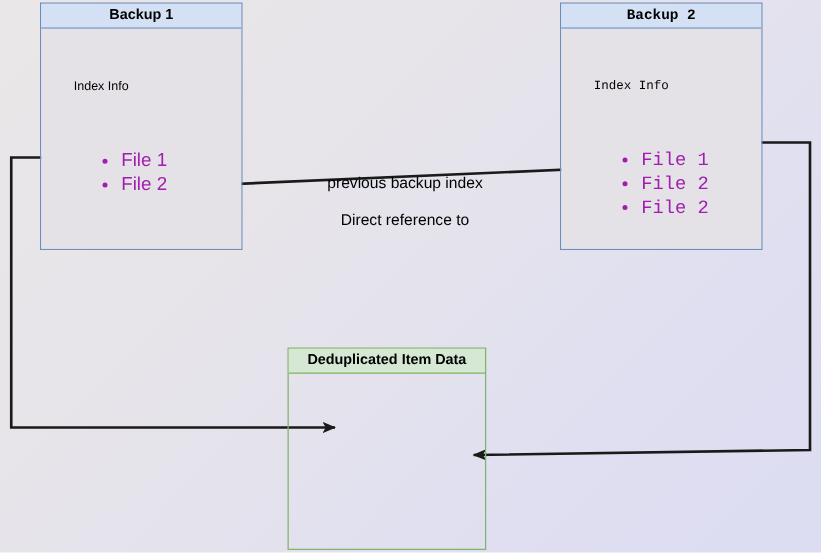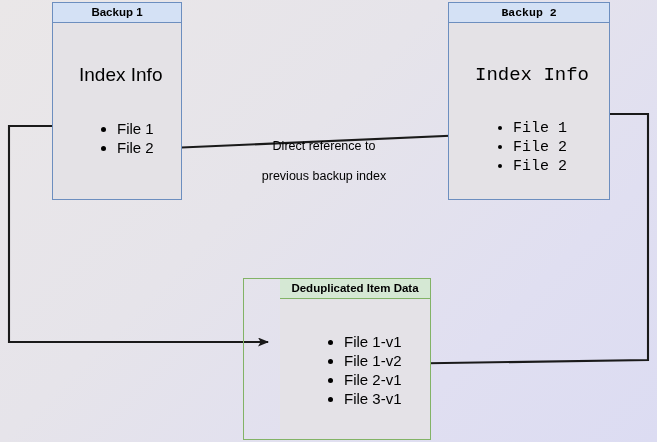--- a/index.html
+++ b/index.html
@@ -35,31 +35,31 @@
   .box.blue{border:1.6px solid #6c8ebf;}
   .box.blue .hdr{background:#d4e1f5;border-bottom:1.6px solid #6c8ebf;height:20px;}
   .box.blue .body{background:#e4e2e6;}
   
   .box.green{border:1.6px solid #82b366;}
   .box.green .hdr{background:#d5e8d4;border-bottom:1.6px solid #82b366;height:20px;}
   .box.green .body{background:#e4e2e7;}
 
   .index-label{
     position:absolute;
-    font-size:19px;
+    font-size:10px;
     color:#000;
     white-space:nowrap;
   }
   ul.files{
     position:absolute;
     margin:0;
     padding:0 0 0 16px;
     list-style:disc;
     font-size:15px;
-    color:#000000;
+    color:#a21caf;
   }
   ul.files li{
     line-height:19px;
     white-space:nowrap;
   }
   .note{
     position:absolute;
     font-size:12.5px;
     color:#000;
     text-align:center;
@@ -80,21 +80,21 @@
       </marker>
     </defs>
 
     <path d="M 99,126 L 9,126 L 9,342 L 268,342" fill="none" stroke="#1a1a1a" stroke-width="2.1" marker-end="url(#ah)"></path>
 
     <path d="M 576,114 L 648,114 L 648,360 L 379,364" fill="none" stroke="#1a1a1a" stroke-width="2.1" marker-end="url(#ah)"></path>
 
     <path d="M 490,134 L 170,148" fill="none" stroke="#1a1a1a" stroke-width="2.1" marker-end="url(#ah)"></path>
   </svg>
 
-  <div class="box blue" style="left:52px;top:2px;width:130px;height:198px;">
+  <div class="box blue" style="left:32px;top:2px;width:162px;height:198px;">
     <div class="hdr">Backup 1</div>
     <div class="body" style="height:calc(100% - 20px);">
       <div class="index-label" style="left:26px;top:41px;">Index Info</div>
       <ul class="files" style="left:48px;top:96px;">
         <li>File 1</li>
         <li>File 2</li>
       </ul>
     </div>
   </div>
 
@@ -103,30 +103,22 @@
     <div class="body" style="height:calc(100% - 20px);">
       <div class="index-label" style="left:26px;top:41px;">Index Info</div>
       <ul class="files" style="left:48px;top:96px;">
         <li>File 1</li>
         <li>File 2</li>
         <li>File 2</li>
       </ul>
     </div>
   </div>
 
-  <div class="box green" style="left:243px;top:278px;width:188px;height:162px;padding-left:36px;">
+  <div class="box green" style="left:230px;top:278px;width:159px;height:162px;">
     <div class="hdr">Deduplicated Item Data</div>
-    <div class="body" style="height:calc(100% - 20px);">
-      <ul class="files" style="left:48px;top:33px;">
-        <li>File 1-v1</li>
-        <li>File 1-v2</li>
-        <li>File 2-v1</li>
-        <li>File 3-v1</li>
-      </ul>
-    </div>
   </div>
 
   <div class="note" style="left:249px;top:124px;width:150px;">
+    <div>previous backup index</div>
     <div>Direct reference to</div>
-    <div>previous backup index</div>
   </div>
 
 </div>
 
 </body></html>

